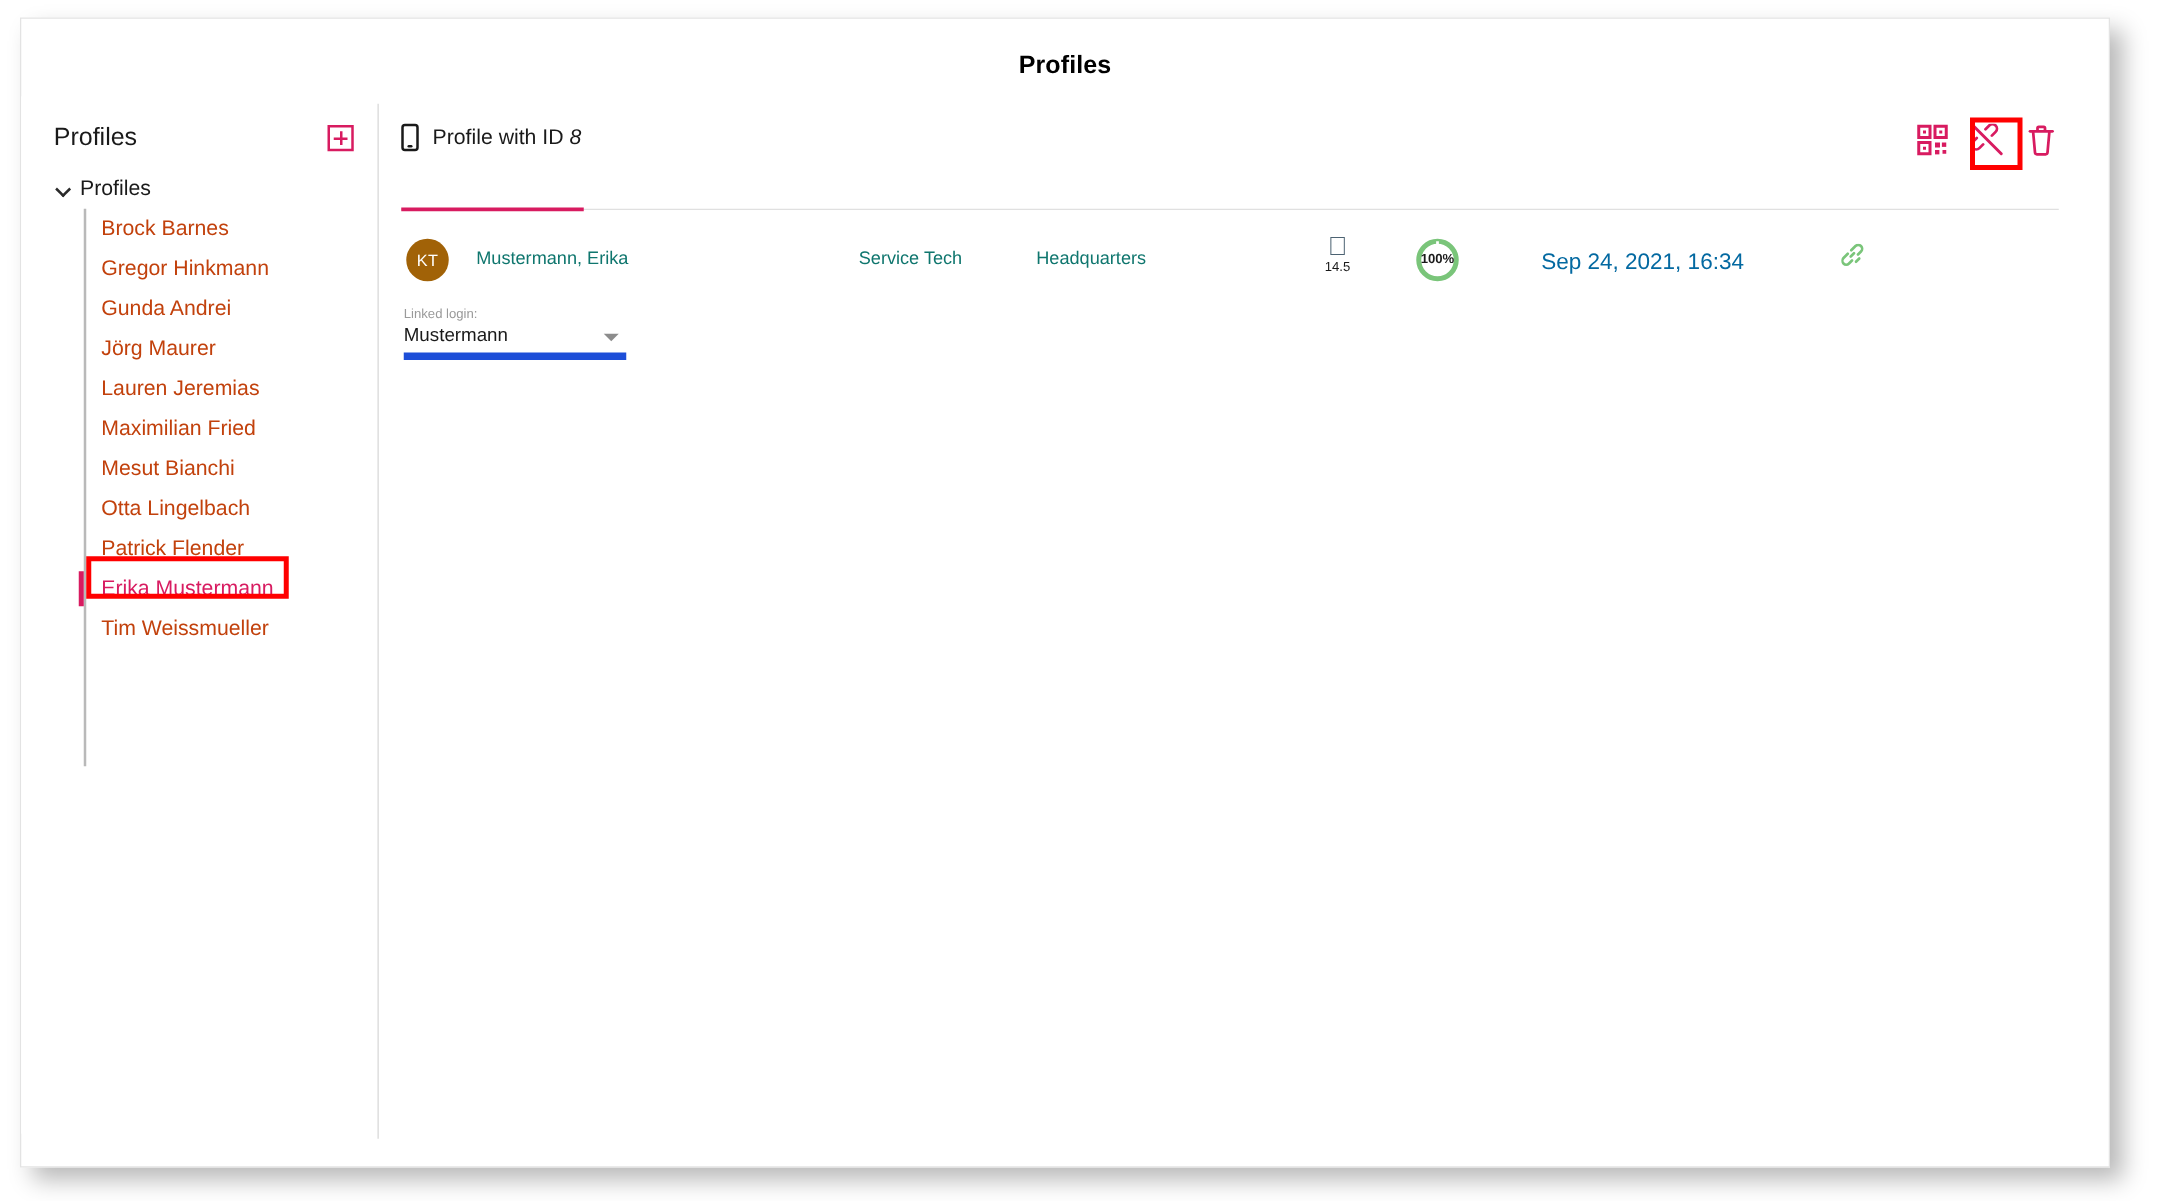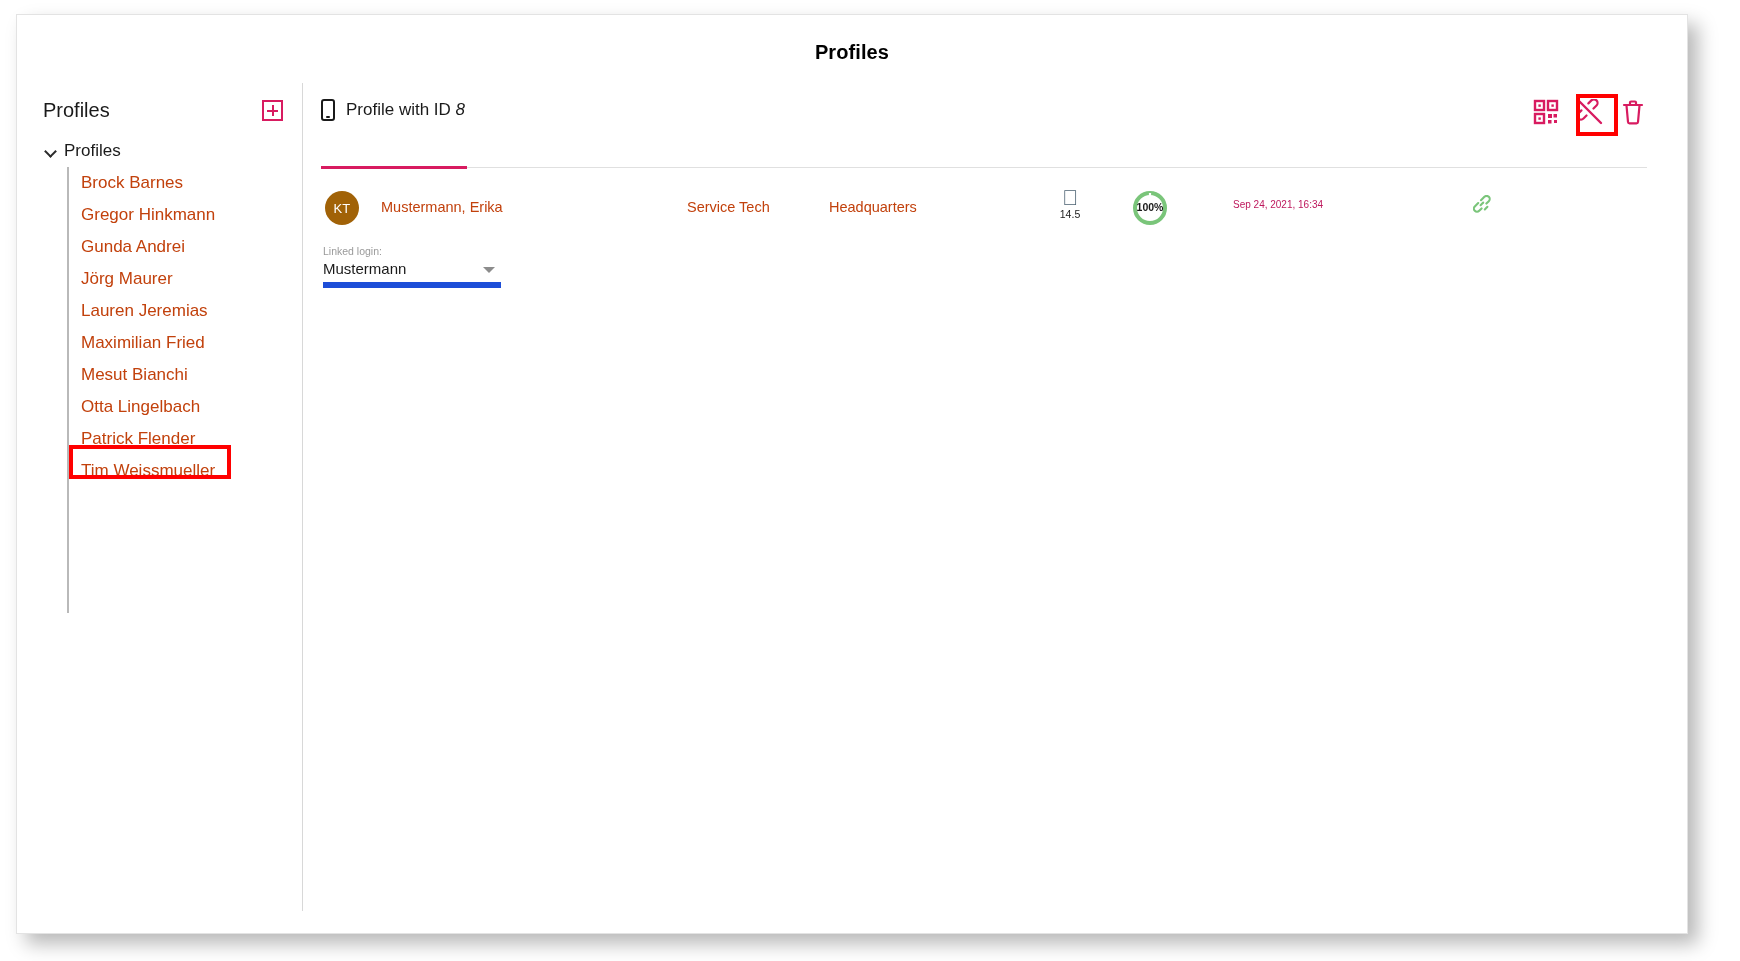--- a/index.html
+++ b/index.html
@@ -243,21 +243,21 @@
     font-size: 13px;
     display: flex;
     align-items: center;
     justify-content: center;
     letter-spacing: 0.3px;
   }
   .cell {
     position: absolute;
     top: 16px;
     font-size: 14.5px;
-    color: #c2410c;
+    color: #0f766e;
     white-space: nowrap;
   }
   #cell-name { left: 60px; }
   #cell-role { left: 366px; }
   #cell-location { left: 490px; margin-left: 18px; }
 
   .os-block {
     position: absolute;
     left: 728px; top: 4px;
     width: 42px;
@@ -281,22 +281,22 @@
   .battery-label {
     position: absolute;
     left: 0; right: 0; top: 12px;
     text-align: center;
     font-size: 10.5px;
     font-weight: bold;
     color: #1a1a1a;
   }
   #cell-timestamp {
     left: 912px;
-    color: #be185d;
-    font-size: 10px;
+    color: #0369a1;
+    font-size: 18px;
   }
   .link-icon-wrap {
     position: absolute;
     left: 1152px; top: 12px;
     cursor: pointer;
   }
 
   
   .linked-login {
     position: absolute;
@@ -370,20 +370,23 @@
             <span>Maximilian Fried</span>
           </div>
           <div class="profile-item">
             <span>Mesut Bianchi</span>
           </div>
           <div class="profile-item">
             <span>Otta Lingelbach</span>
           </div>
           <div class="profile-item">
             <span>Patrick Flender</span>
+          </div>
+          <div class="profile-item selected">
+            <span>Erika Mustermann</span>
           </div>
           <div class="profile-item">
             <span>Tim Weissmueller</span>
           </div>
         </div>
     </div>
     <div class="sidebar-divider"></div>
 
     <div class="main">
 

